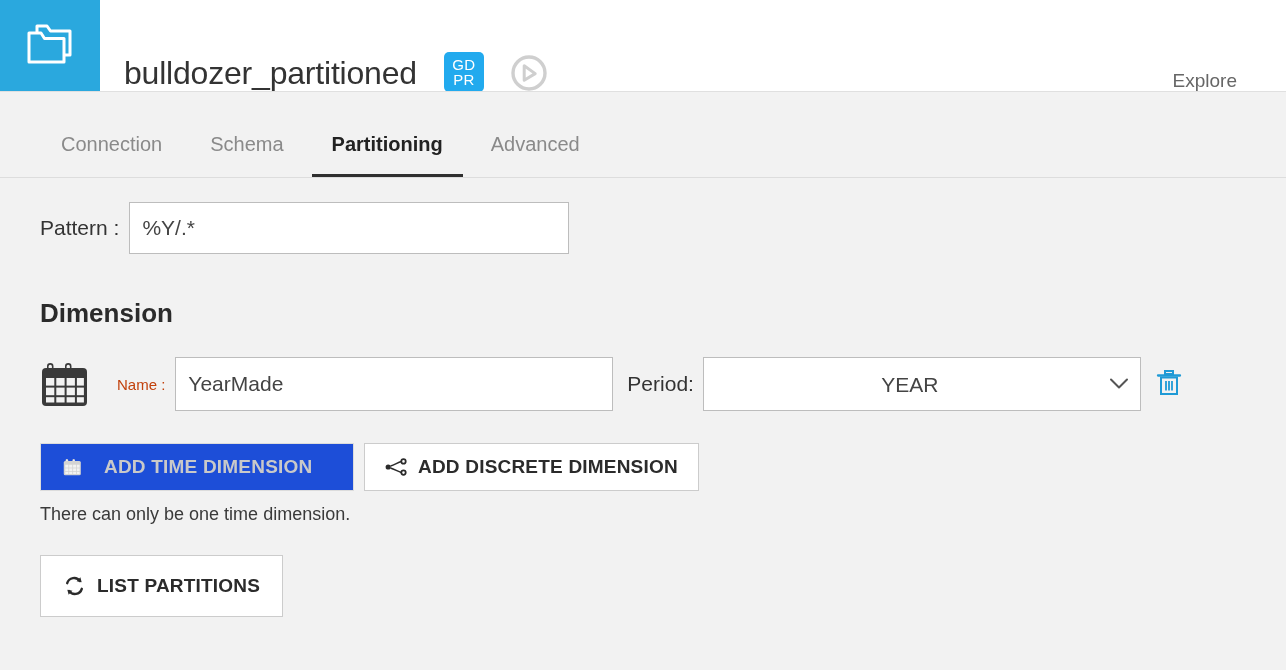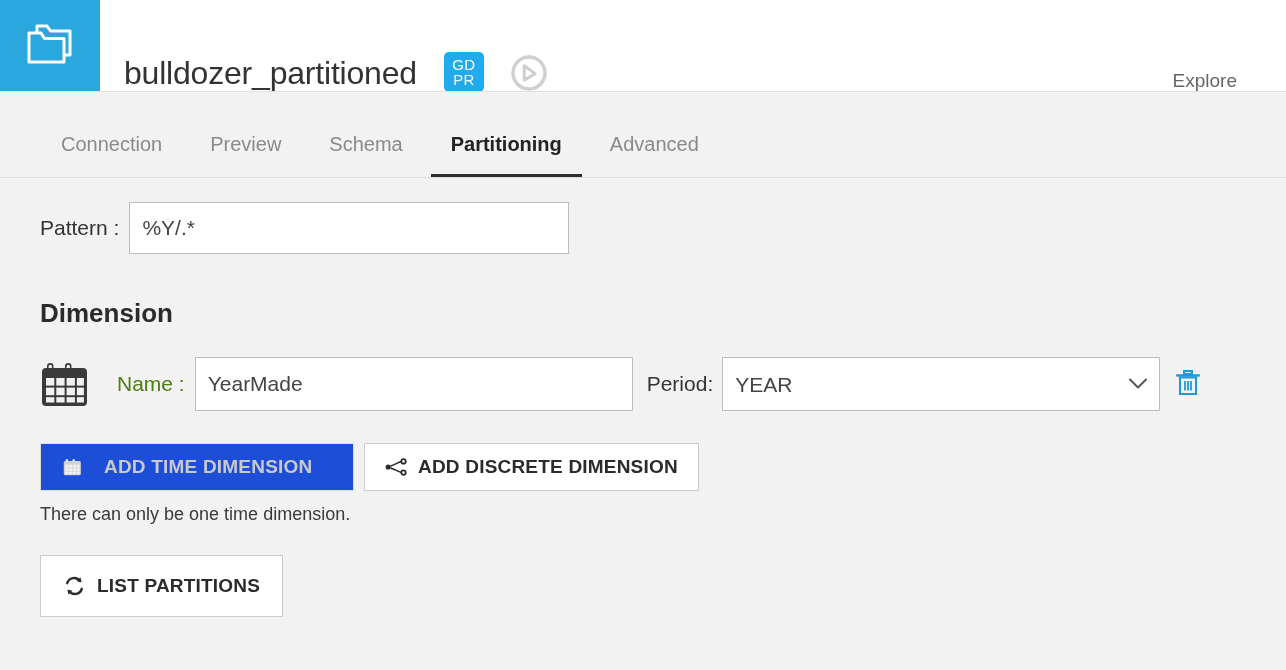--- a/index.html
+++ b/index.html
@@ -139,22 +139,22 @@
   #dimension-heading {
     font-size: 26px;
     font-weight: bold;
     color: #2b2b2b;
     margin: 44px 0 0 0;
   }
 
   #dimension-row { margin-top: 26px; }
   #calendar-icon-big { margin-right: 19px; flex: 0 0 auto; display:flex; }
   #name-label {
-    font-size: 21px;
-    color: #4d7c0f;
+    font-size: 15px;
+    color: #c2410c;
     margin-right: 10px;
     white-space: nowrap;
   }
   #name-input { width: 438px; height: 54px; }
   #period-label {
     font-size: 21px;
     color: #333333;
     margin-left: 14px;
     margin-right: 9px;
     white-space: nowrap;
@@ -166,20 +166,21 @@
   #period-select {
     width: 100%; height: 100%;
     background: #ffffff;
     border: 1px solid #bdbdbd;
     font-family: "Liberation Sans", sans-serif;
     font-size: 21px;
     color: #444444;
     padding: 0 36px 0 12px;
     outline: none;
     appearance: none;
+    text-align: center;
     -webkit-appearance: none;
   }
   #period-chevron {
     position: absolute;
     right: 12px; top: 50%;
     transform: translateY(-50%);
     pointer-events: none;
     display: flex;
   }
   #delete-dimension-button {
@@ -260,21 +261,20 @@
 
   <div id="header-spacer"></div>
 
   <div id="explore-link">Explore</div>
 
   <div id="header-bottom-rule"></div>
 </div>
 
 <div id="tabs-bar">
   <div class="tab">Connection</div>
-  <div class="tab">Preview</div>
   <div class="tab">Schema</div>
   <div class="tab active">Partitioning</div>
   <div class="tab">Advanced</div>
   <div id="tabs-bottom-rule"></div>
 </div>
 
 <div id="content">
 
   
   <div class="row" id="pattern-row">

